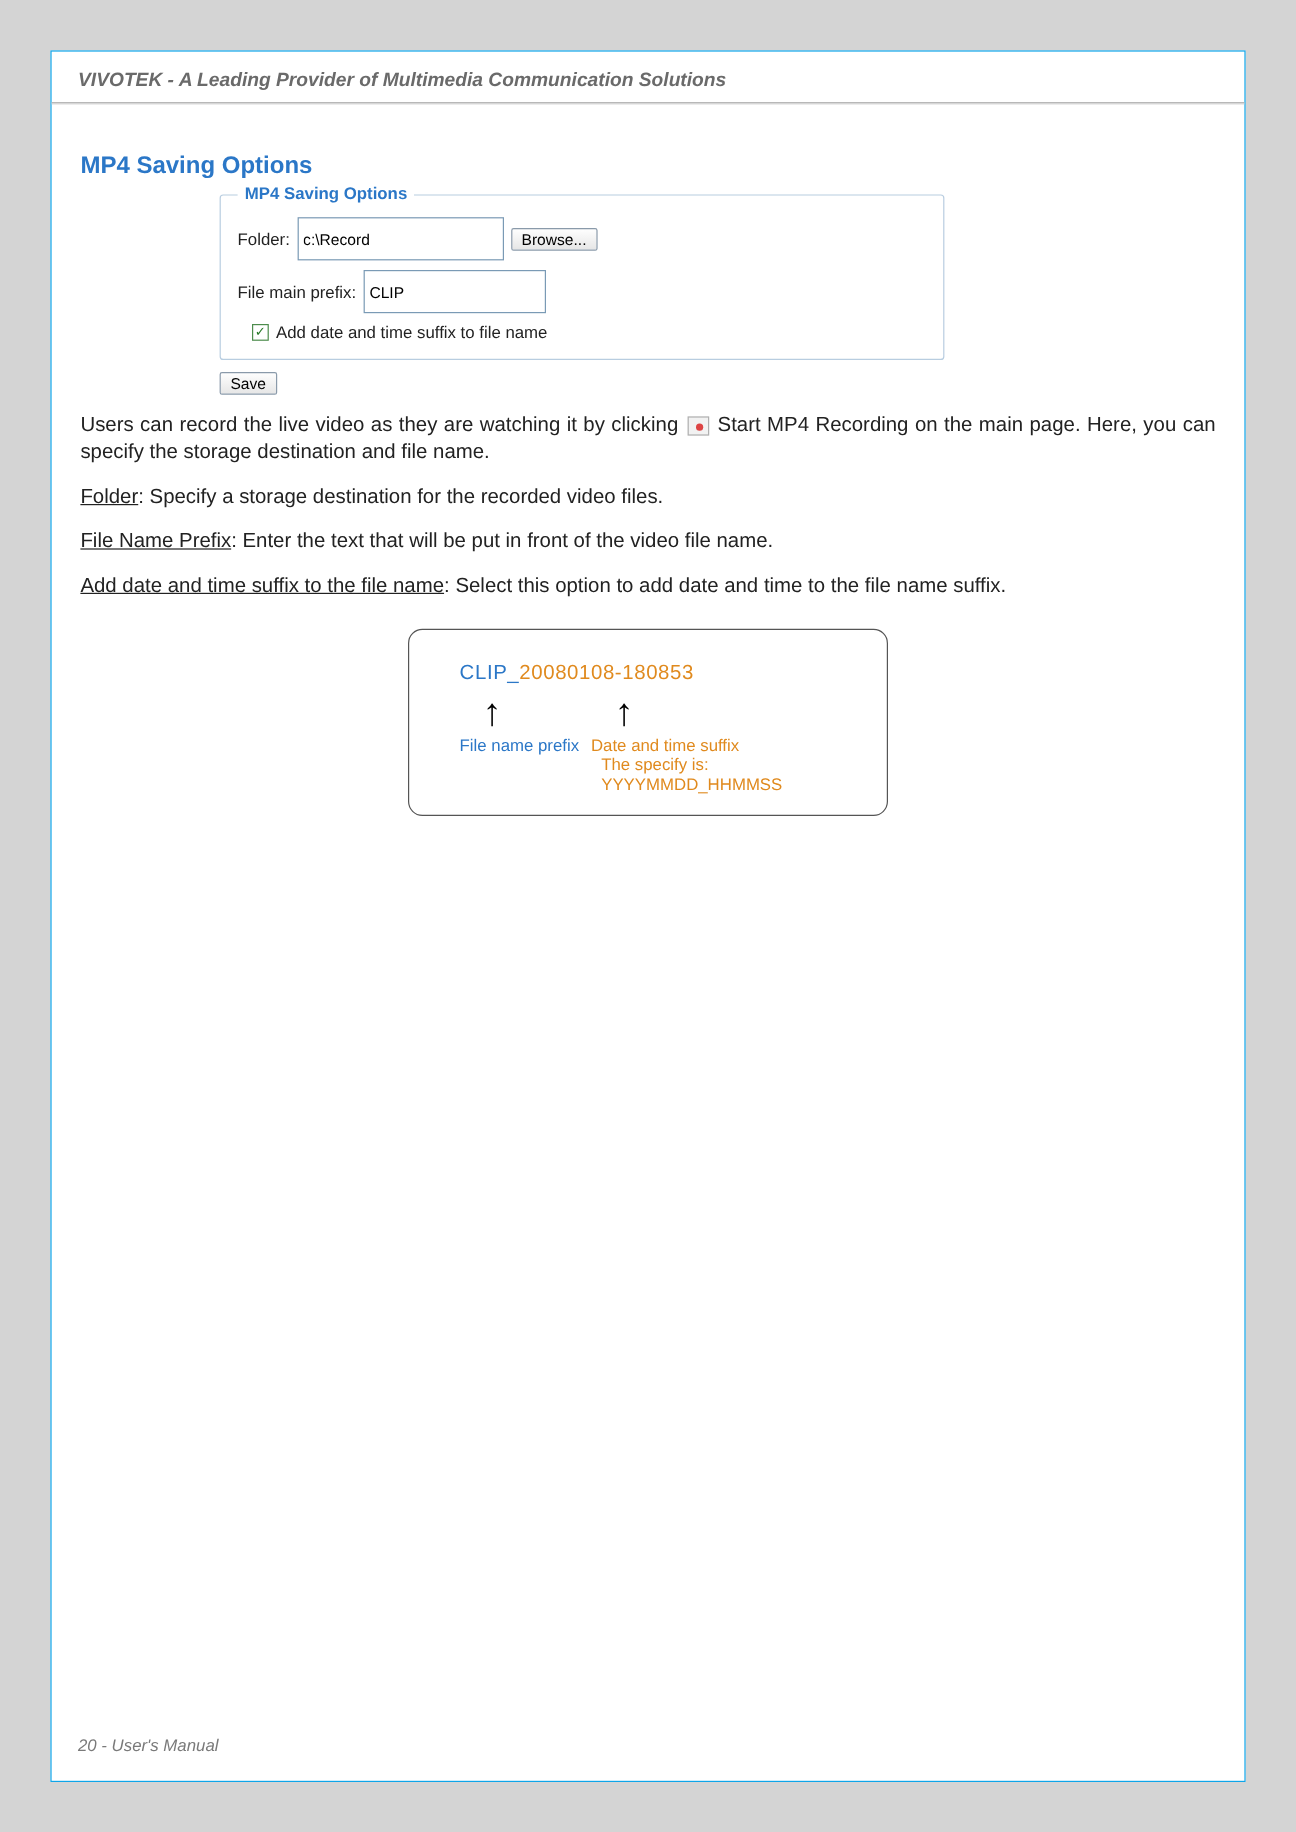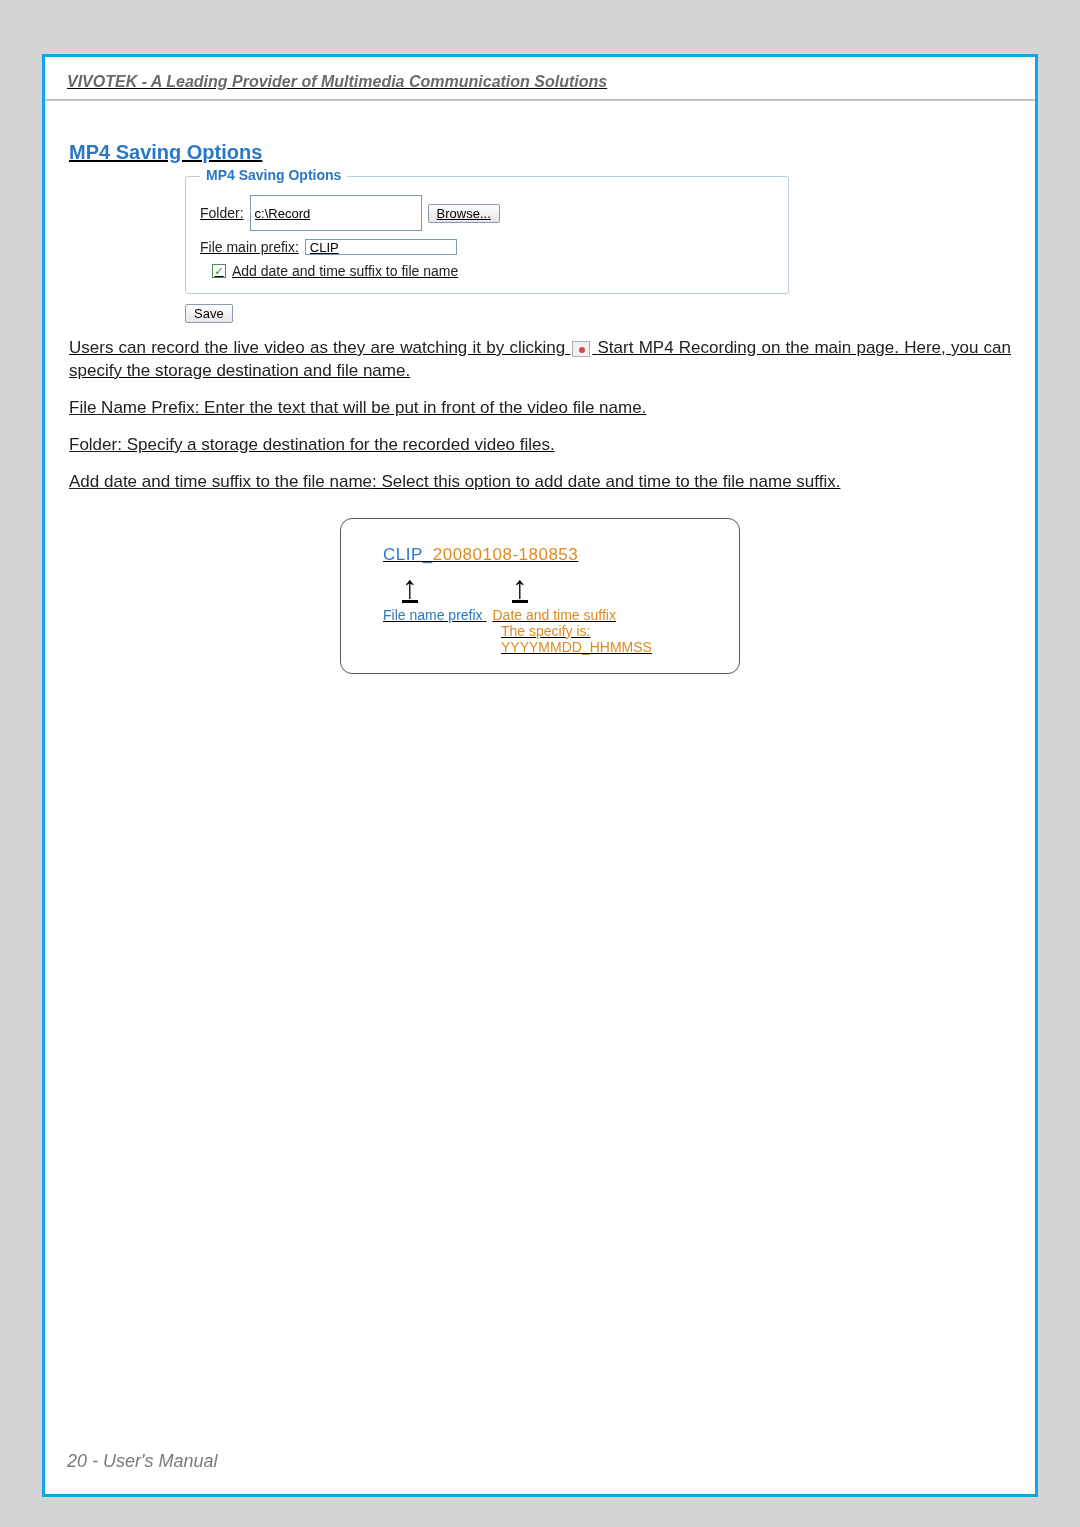--- a/index.html
+++ b/index.html
@@ -7,26 +7,25 @@
     background: #d4d4d4;
     font-family: Arial, Helvetica, sans-serif;
     width: 1080px;
     height: 1527px;
     position: relative;
     overflow: hidden;
   }
   .page {
     position: absolute;
     left: 42px;
-    top: 54px;
+    top: 42px;
     width: 996px;
     height: 1443px;
     background: #fff;
-    border: 3px solid #0ea5e9;
-    text-decoration: underline;
+    border: 1px solid #0ea5e9;
   }
   .header {
     padding: 16px 22px 8px 22px;
     border-bottom: 1px solid #b8b8b8;
   }
   .header-text {
     color: #6a6a6a;
     font-style: italic;
     font-weight: bold;
     font-size: 16px;
@@ -76,21 +75,21 @@
   .label { font-size: 14px; color: #222; }
   input[type="text"].folder {
     width: 172px;
     height: 36px;
     padding: 17px 4px;
     font-size: 13px;
     border: 1px solid #7a9ab5;
   }
   input[type="text"].prefix {
     width: 152px;
-    height: 16px;
+    height: 36px;
     padding: 3px 4px;
     font-size: 13px;
     border: 1px solid #7a9ab5;
   }
   .btn {
     font-size: 13px;
     padding: 1px 8px;
     border: 1px solid #8a9aaa;
     background: linear-gradient(#fefefe,#e6e6e6);
     border-radius: 2px;
@@ -174,21 +173,21 @@
   }
   .dl-prefix { color: #2b77c7; }
   .dl-suffix { color: #e08a1e; margin-left: 6px; text-align: right; }
   .dl-format { color: #e08a1e; margin-left: 118px; display: block; }
   .footer {
     position: absolute;
     left: 22px;
     bottom: 22px;
     color: #7a7a7a;
     font-style: italic;
-    font-size: 18px;
+    font-size: 14px;
     margin-top: 36px;
   }
 </style>
 </head>
 <body>
 
 <div class="page">
   <div class="header">
     <div class="header-text">VIVOTEK - A Leading Provider of Multimedia Communication Solutions</div>
   </div>
@@ -223,25 +222,25 @@
       <button class="btn">Save</button>
     </div>
 
     <p class="body-text">
       <span>Users can record the live video as they are watching it by clicking </span>
       <span class="rec-icon"></span>
       <span> Start MP4 Recording on the main page. Here, you can specify the storage destination and file name.</span>
     </p>
 
     <p class="body-text">
+      <span class="u">Folder</span><span>: Specify a storage destination for the recorded video files.</span>
+    </p>
+
+    <p class="body-text">
       <span class="u">File Name Prefix</span><span>: Enter the text that will be put in front of the video file name.</span>
-    </p>
-
-    <p class="body-text">
-      <span class="u">Folder</span><span>: Specify a storage destination for the recorded video files.</span>
     </p>
 
     <p class="body-text">
       <span class="u">Add date and time suffix to the file name</span><span>: Select this option to add date and time to the file name suffix.</span>
     </p>
 
     <div class="diagram">
       <div class="example-text">
         <span class="ex-prefix">CLIP_</span><span class="ex-suffix">20080108-180853</span>
       </div>

